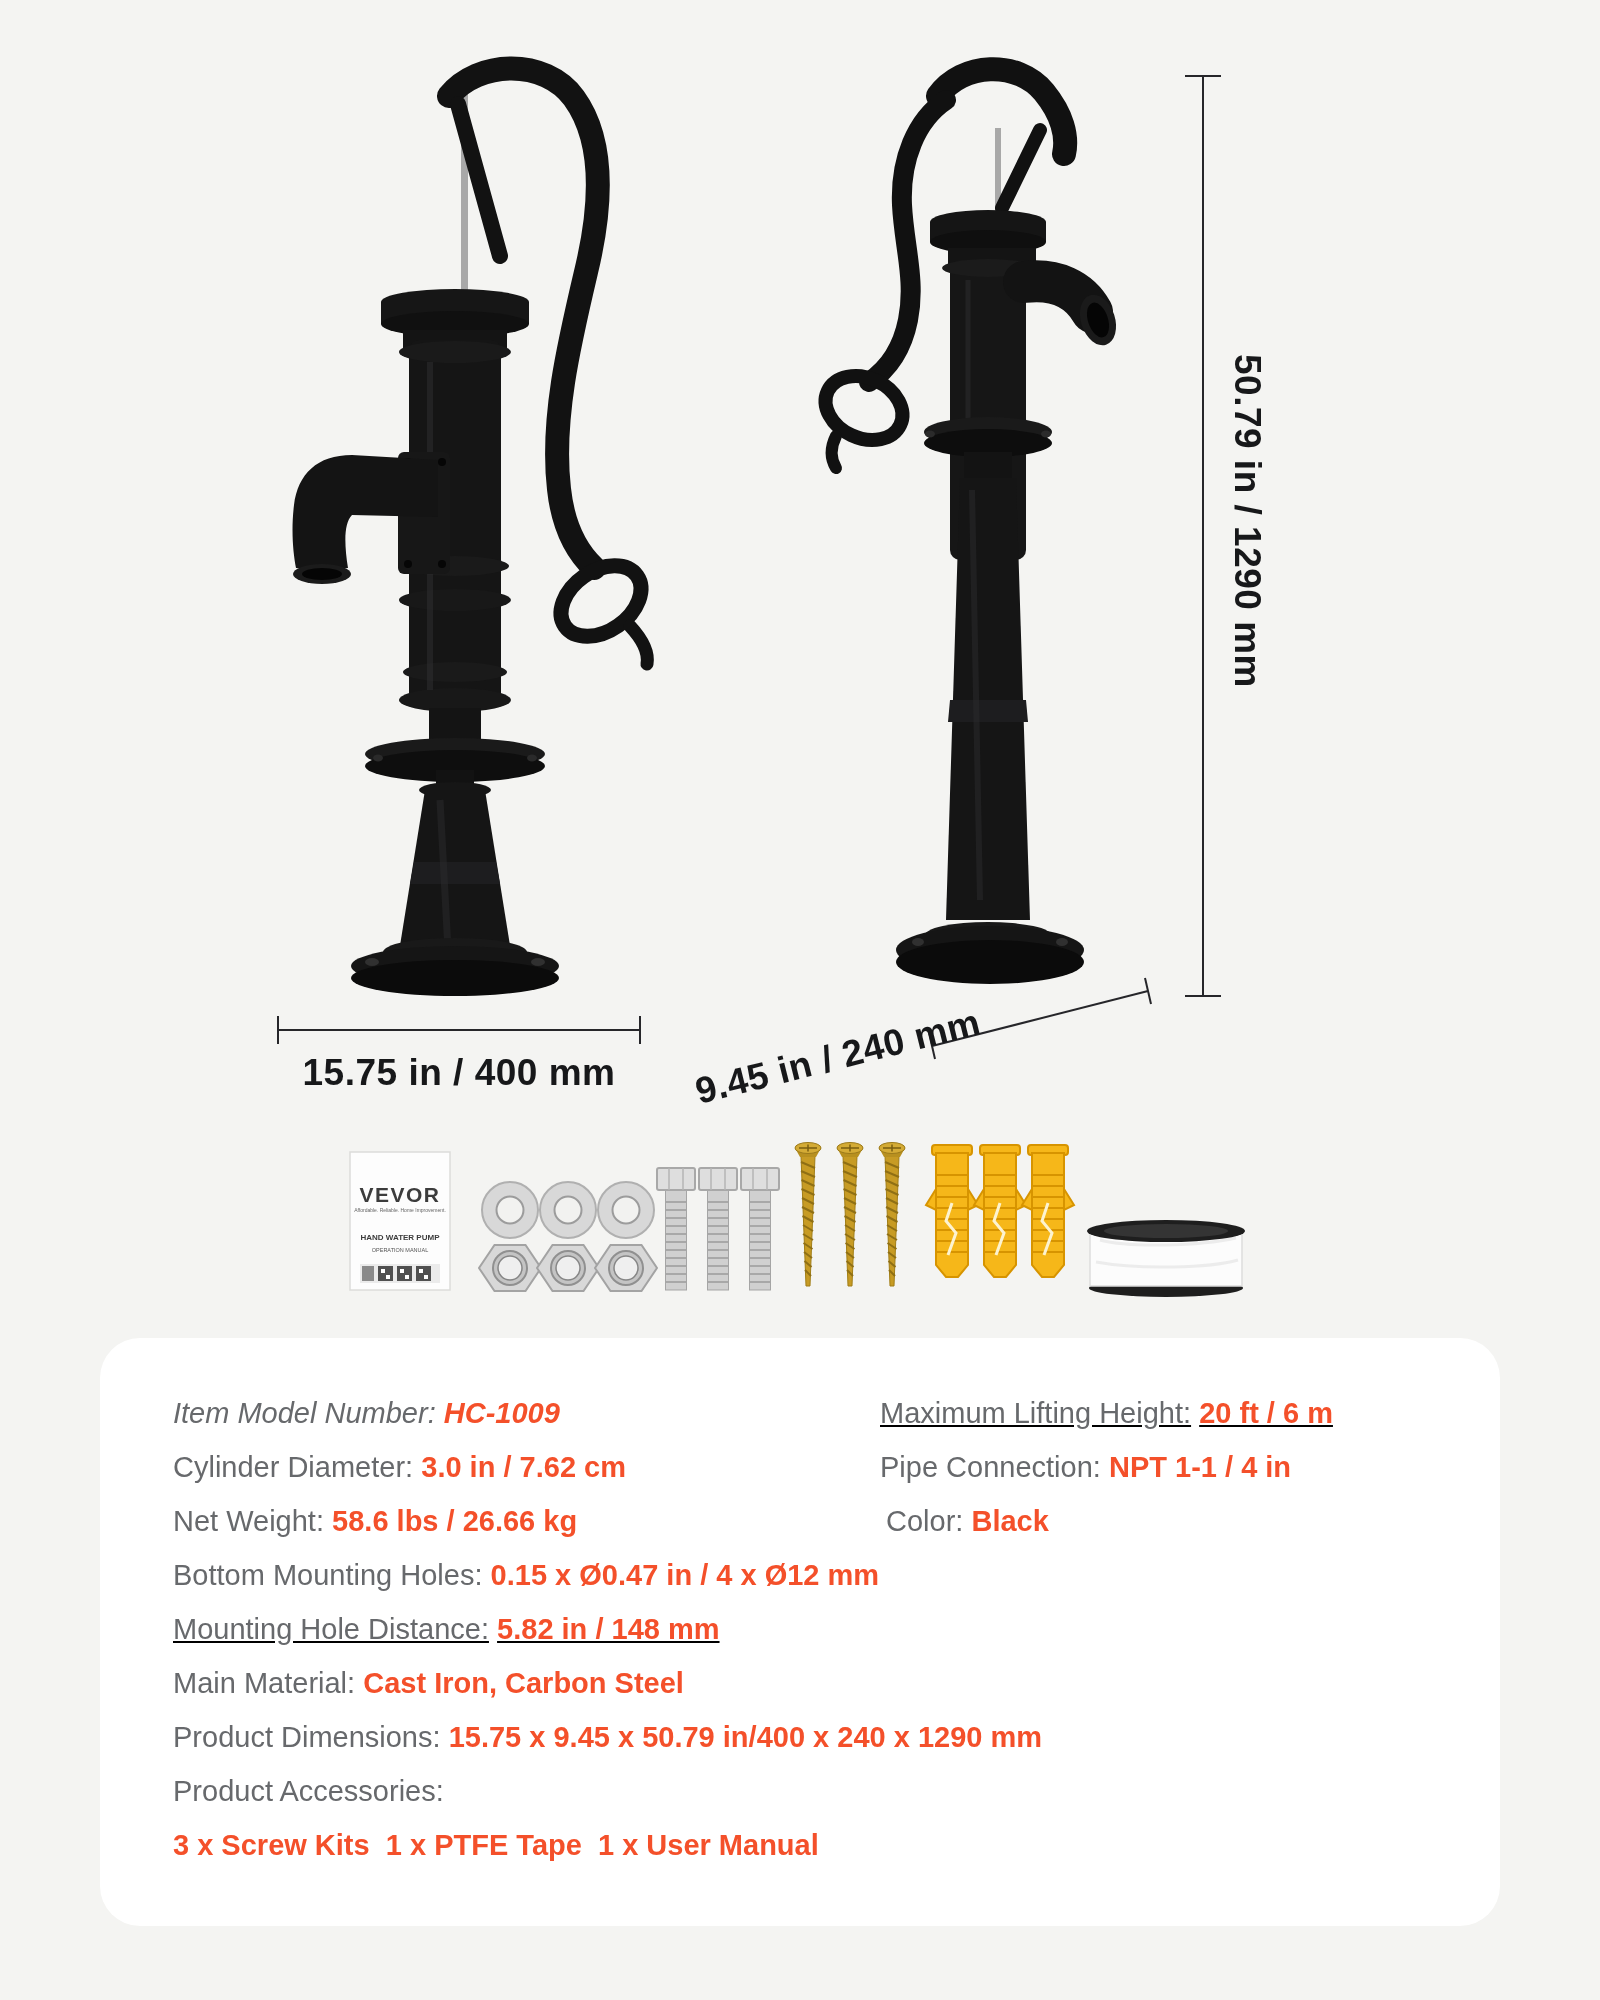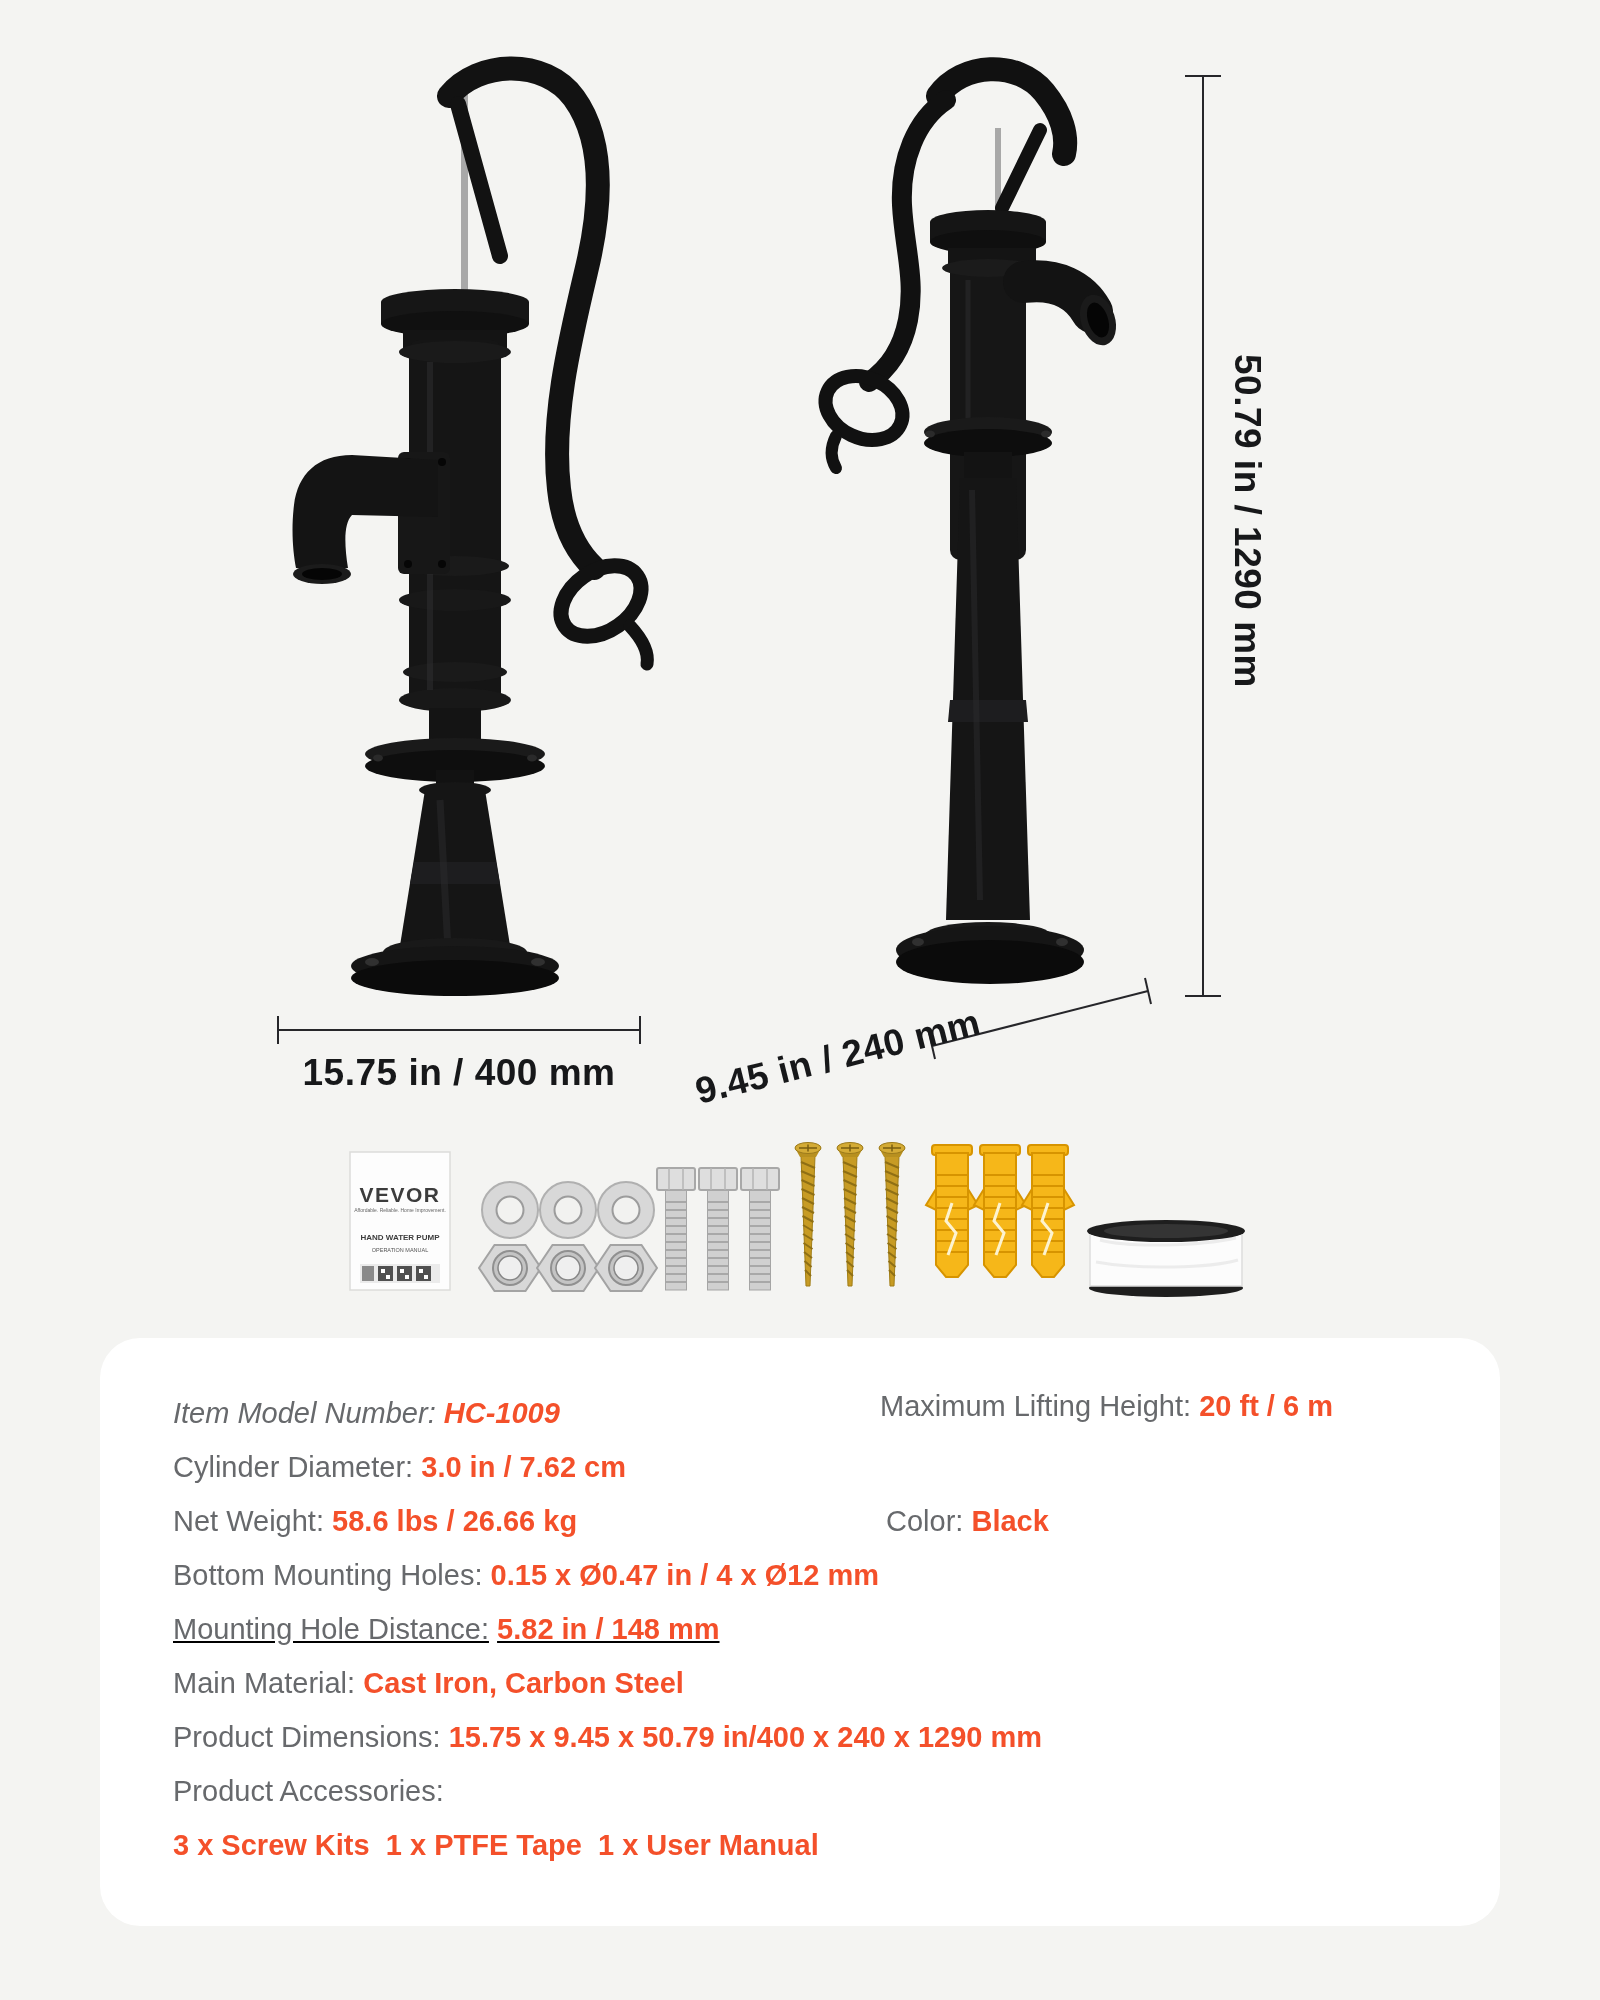--- a/index.html
+++ b/index.html
@@ -298,27 +298,30 @@
 
   <div class="dim-label" style="left:638px; top:1036px; width:400px; transform:rotate(-14deg);">9.45 in / 240 mm</div>
 
   <div class="dim-label" style="left:1047px; top:500px; width:400px; transform:rotate(90deg);">50.79 in / 1290 mm</div>
 
   <div id="spec-panel">
 
     <div class="spec-row" style="left:73px; top:59px;font-style:italic;">
       <span class="lbl">Item Model Number:</span><span class="val">HC-1009</span>
     </div>
-    <div class="spec-row" style="left:780px; top:52px;">
+    <div class="spec-row" style="left:780px; top:59px;text-decoration:underline;">
       <span class="lbl">Maximum Lifting Height:</span><span class="val">20 ft / 6 m</span>
     </div>
 
     <div class="spec-row" style="left:73px; top:113px;">
       <span class="lbl">Cylinder Diameter:</span><span class="val">3.0 in / 7.62 cm</span>
     </div>
+    <div class="spec-row" style="left:780px; top:113px;">
+      <span class="lbl">Pipe Connection:</span><span class="val">NPT 1-1 / 4 in</span>
+    </div>
 
     <div class="spec-row" style="left:73px; top:167px;">
       <span class="lbl">Net Weight:</span><span class="val">58.6 lbs / 26.66 kg</span>
     </div>
     <div class="spec-row" style="left:786px; top:167px;">
       <span class="lbl">Color:</span><span class="val">Black</span>
     </div>
 
     <div class="spec-row" style="left:73px; top:221px;">
       <span class="lbl">Bottom Mounting Holes:</span><span class="val">0.15 x Ø0.47 in / 4 x Ø12 mm</span>

